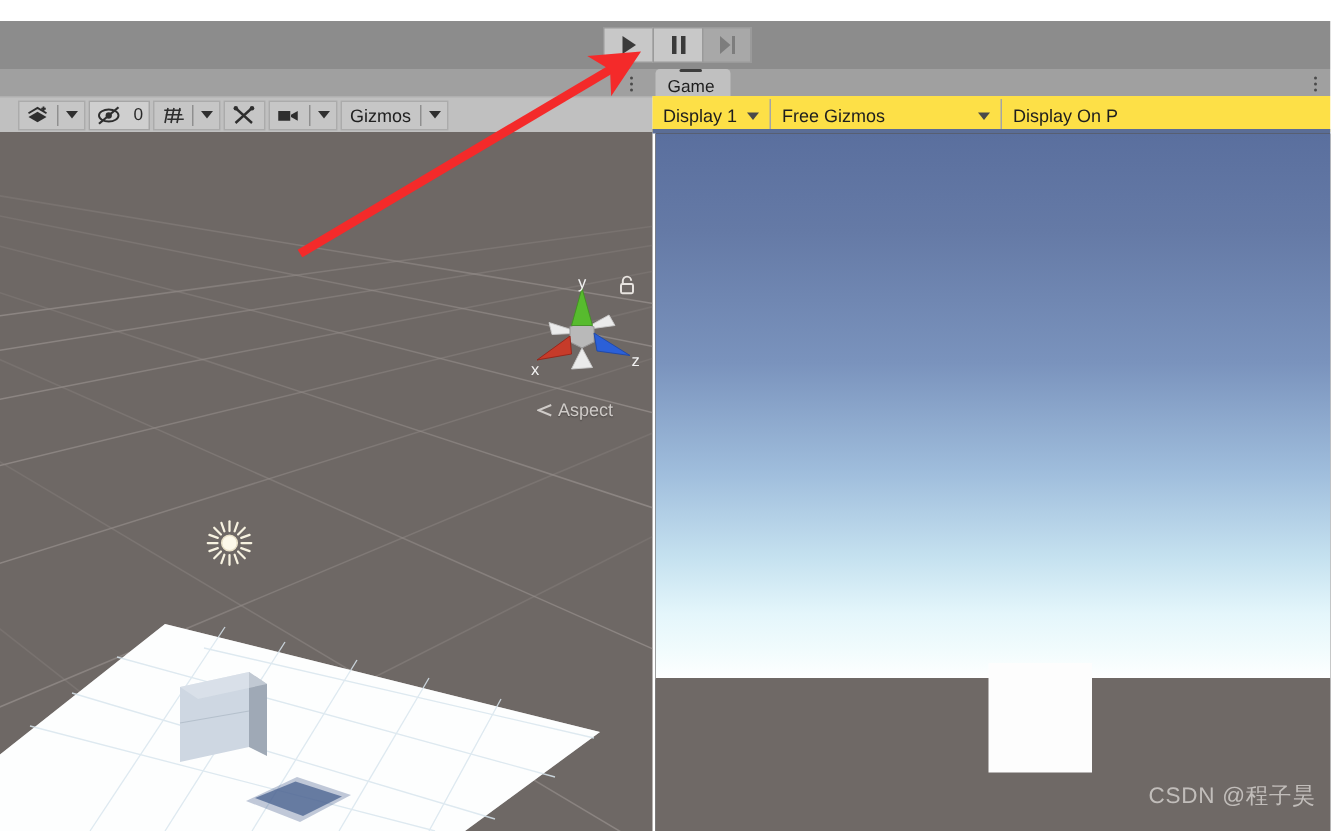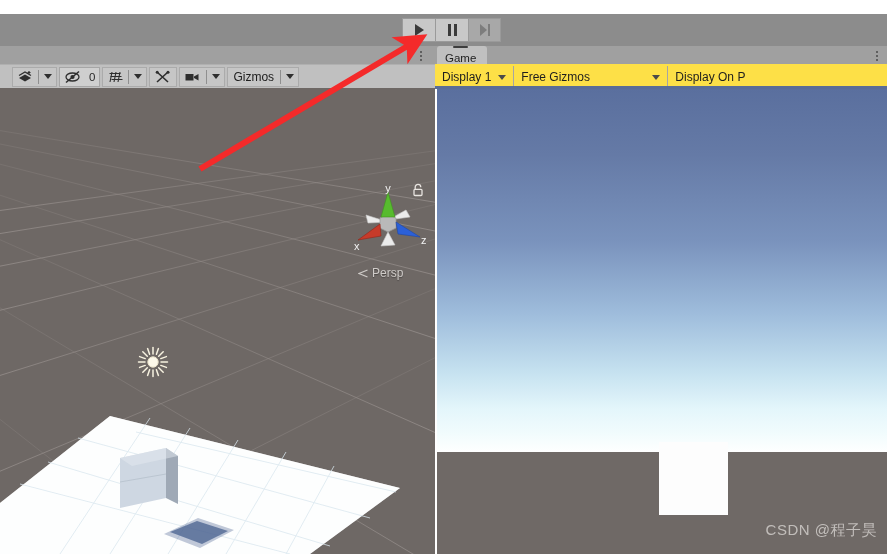--- a/index.html
+++ b/index.html
@@ -499,21 +499,21 @@
       <polygon points="10,56 32,40 33,52" fill="#c63b2a" stroke="#962317" stroke-width="0.6"></polygon>
       <text x="40" y="8" fill="#f2f2f2" font-size="11" font-family="Liberation Sans, sans-serif" text-anchor="middle">y</text>
       <text x="73" y="60" fill="#f2f2f2" font-size="11" font-family="Liberation Sans, sans-serif">z</text>
       <text x="6" y="66" fill="#f2f2f2" font-size="11" font-family="Liberation Sans, sans-serif">x</text>
     </svg>
 
     <div class="persp-label">
       <svg width="11" height="9" viewBox="0 0 11 9">
         <path d="M9.5 1 L1 4.5 L9.5 8" fill="none" stroke="#cfcbc8" stroke-width="1.3"></path>
       </svg>
-      <span>Persp</span>
+      <span>Aspect</span>
     </div>
 
     <svg class="lock-icon" viewBox="0 0 12 14">
       <path d="M3.2 6.5 V4.2 a2.8 2.8 0 0 1 5.6 0" fill="none" stroke="#e8e4e0" stroke-width="1.3"></path>
       <rect x="2" y="6.3" width="8" height="6.2" rx="1" fill="none" stroke="#e8e4e0" stroke-width="1.3"></rect>
     </svg>
   </div>
 
   <div class="game-toolbar">
     <div class="gt-item">

